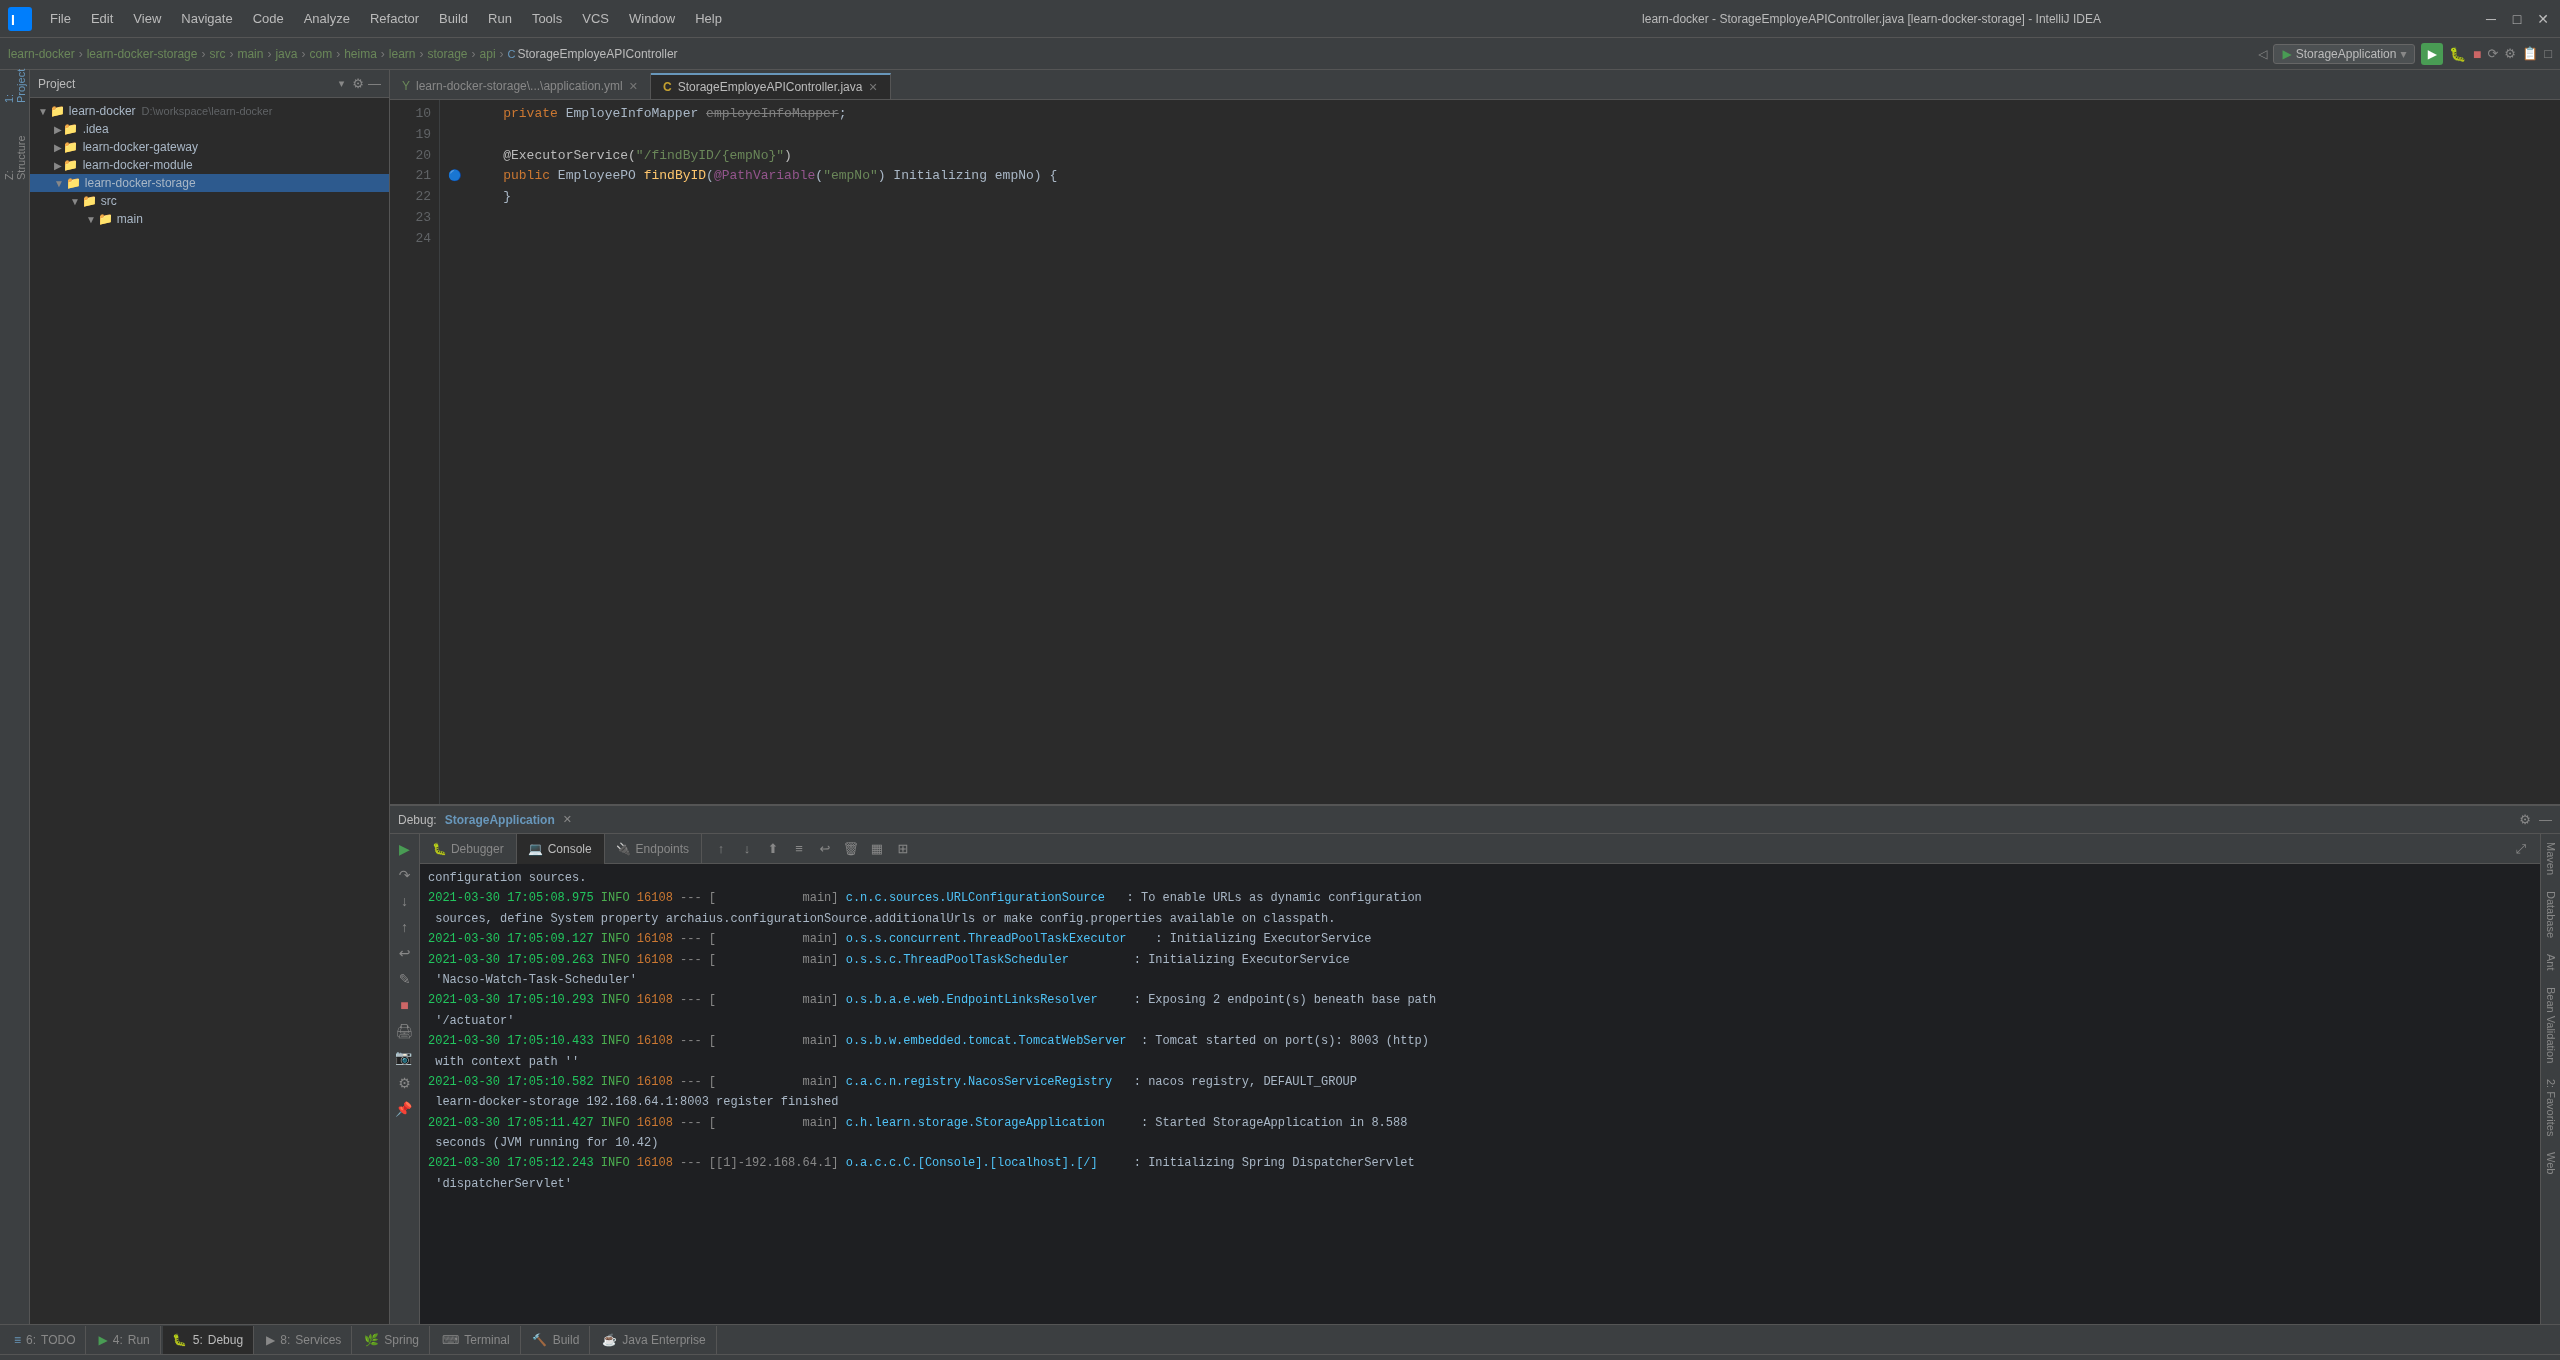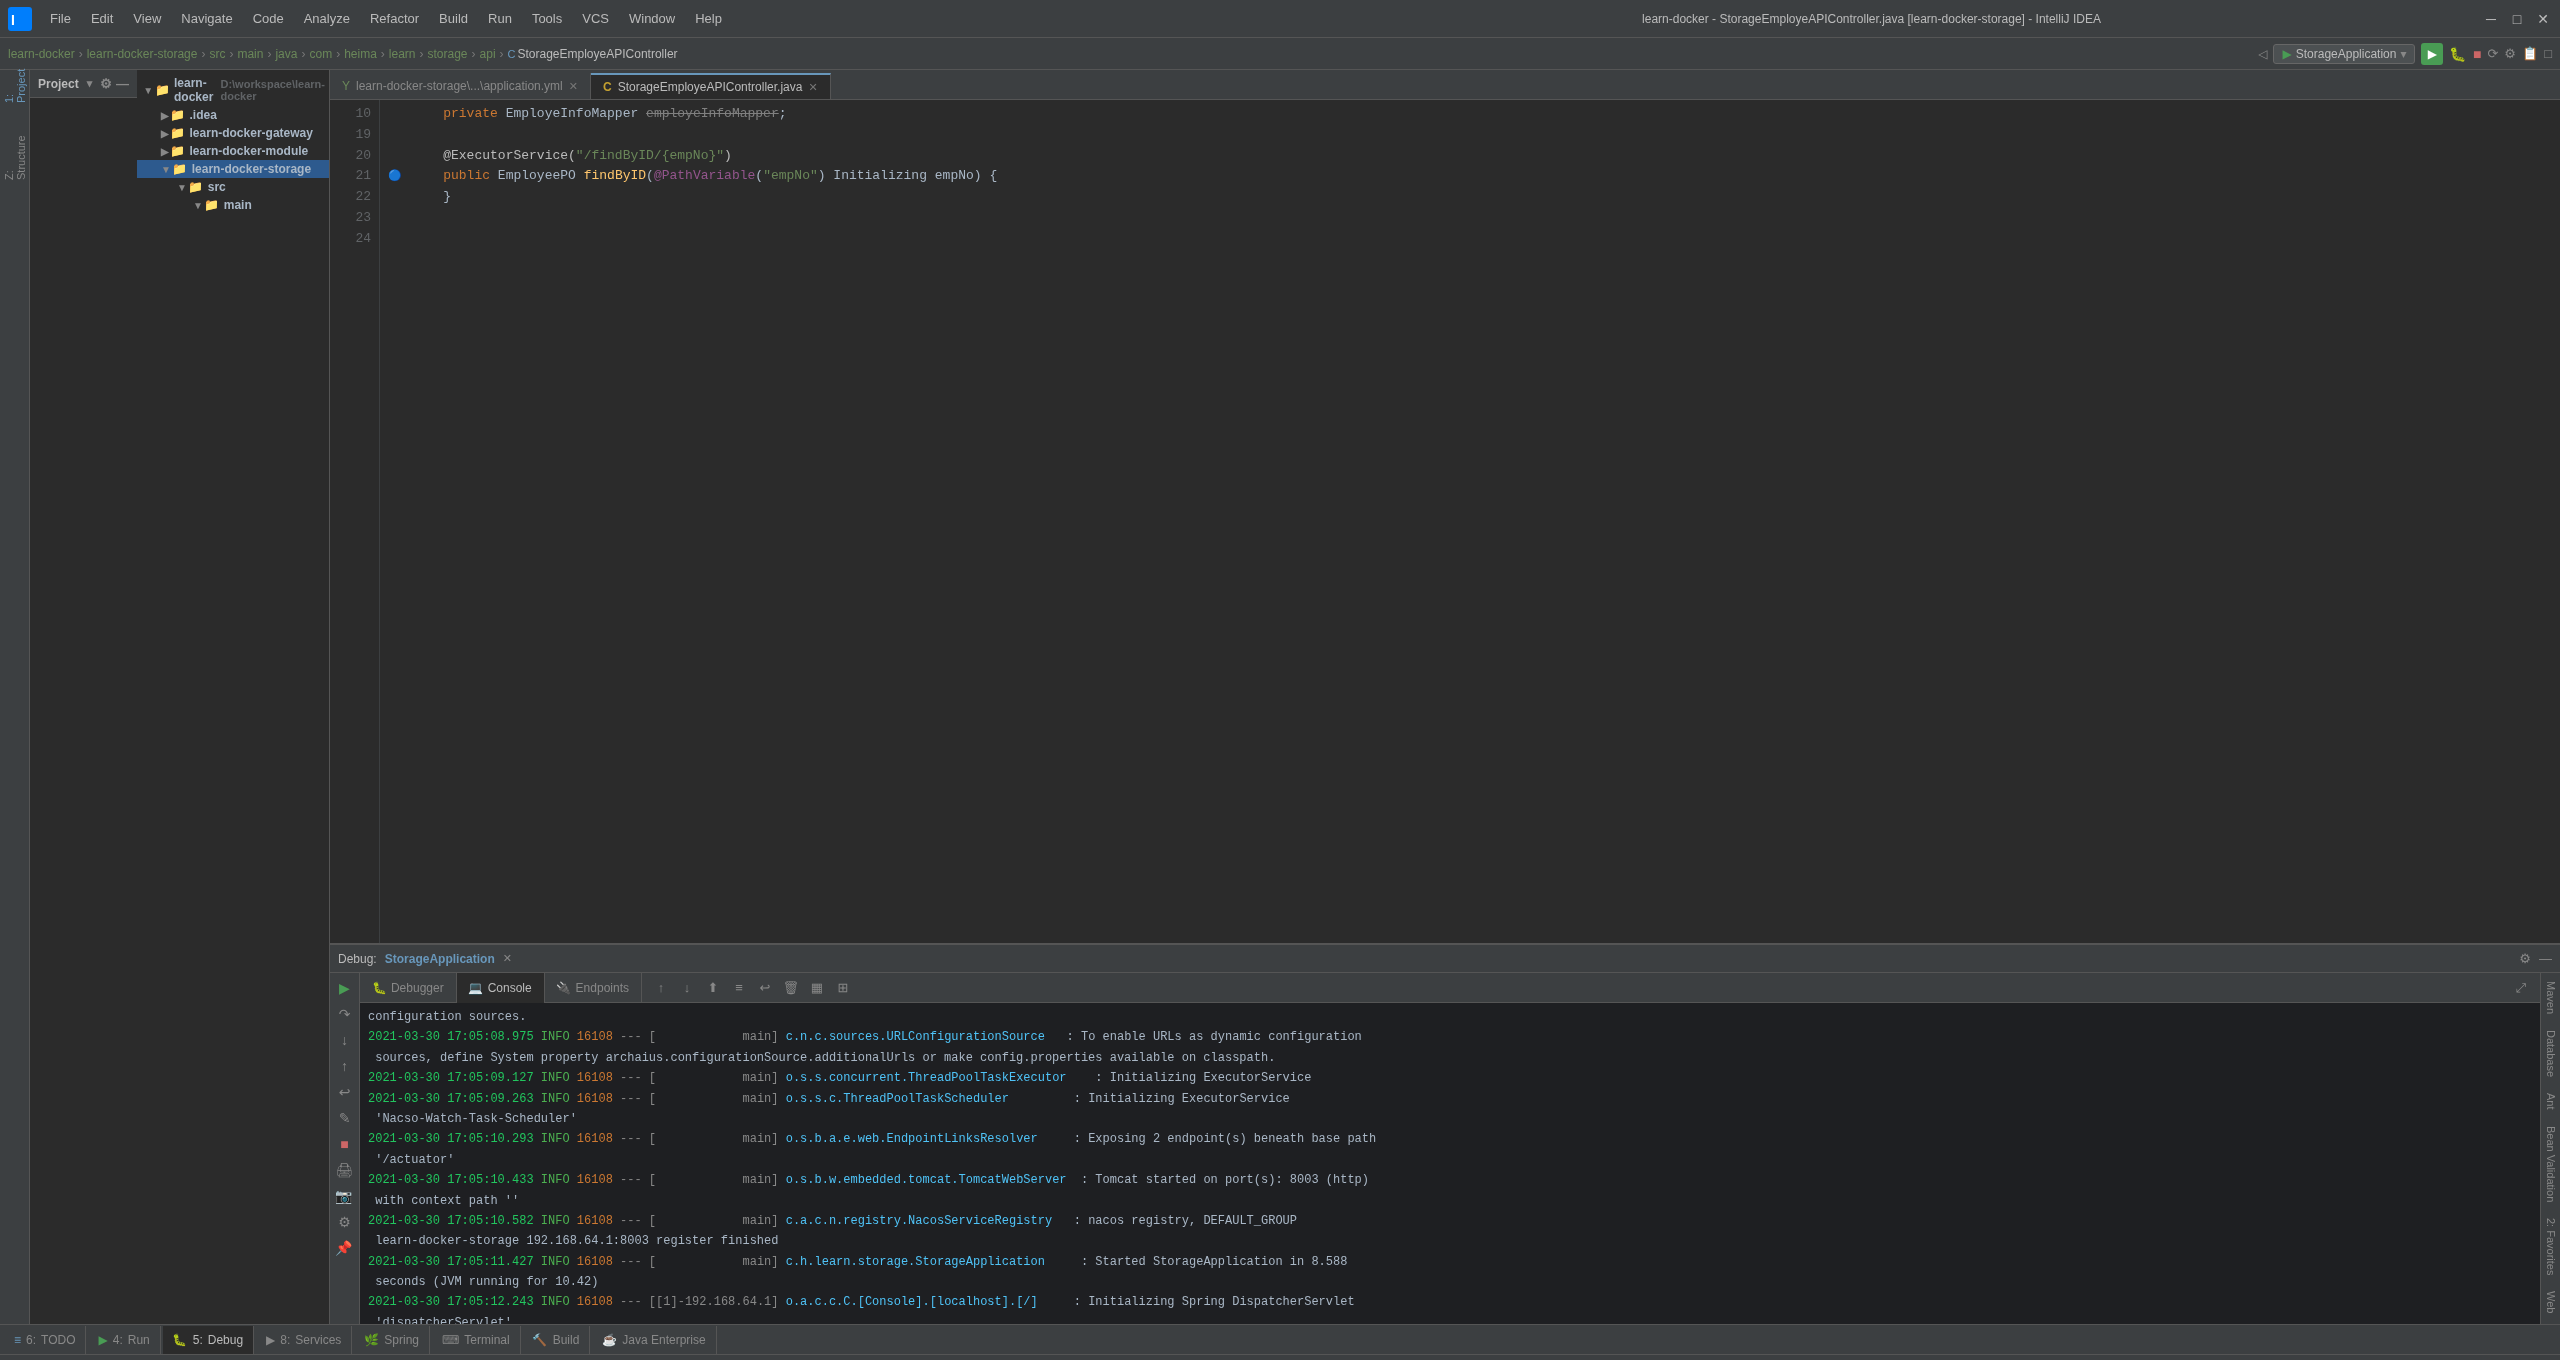--- a/index.html
+++ b/index.html
@@ -125,26 +125,25 @@
       display: flex; align-items: center; justify-content: center;
       color: #888;
       font-size: 12px;
       cursor: pointer;
       writing-mode: vertical-rl;
       text-orientation: mixed;
       font-size: 10px;
     }
     
     .project-panel {
-      width: 300px;
+      width: 360px;
       background: #2b2b2b;
       border-right: 1px solid #555;
       display: flex;
-      flex-direction: row;
-      font-weight: bold;
+      flex-direction: column;
     }
     .panel-header {
       height: 28px;
       background: #3c3f41;
       display: flex;
       align-items: center;
       padding: 0 8px;
       border-bottom: 1px solid #555;
       font-size: 12px;
       color: #bbb;
@@ -267,21 +266,21 @@
     .right-panel-label {
       writing-mode: vertical-rl;
       text-orientation: mixed;
       color: #888;
       font-size: 11px;
       padding: 8px 2px;
       cursor: pointer;
     }
     
     .bottom-area {
-      height: 381px;
+      height: 520px;
       border-top: 2px solid #555;
       display: flex;
       flex-direction: column;
       background: #2b2b2b;
     }
     .debug-header {
       height: 28px;
       background: #3c3f41;
       display: flex;
       align-items: center;

